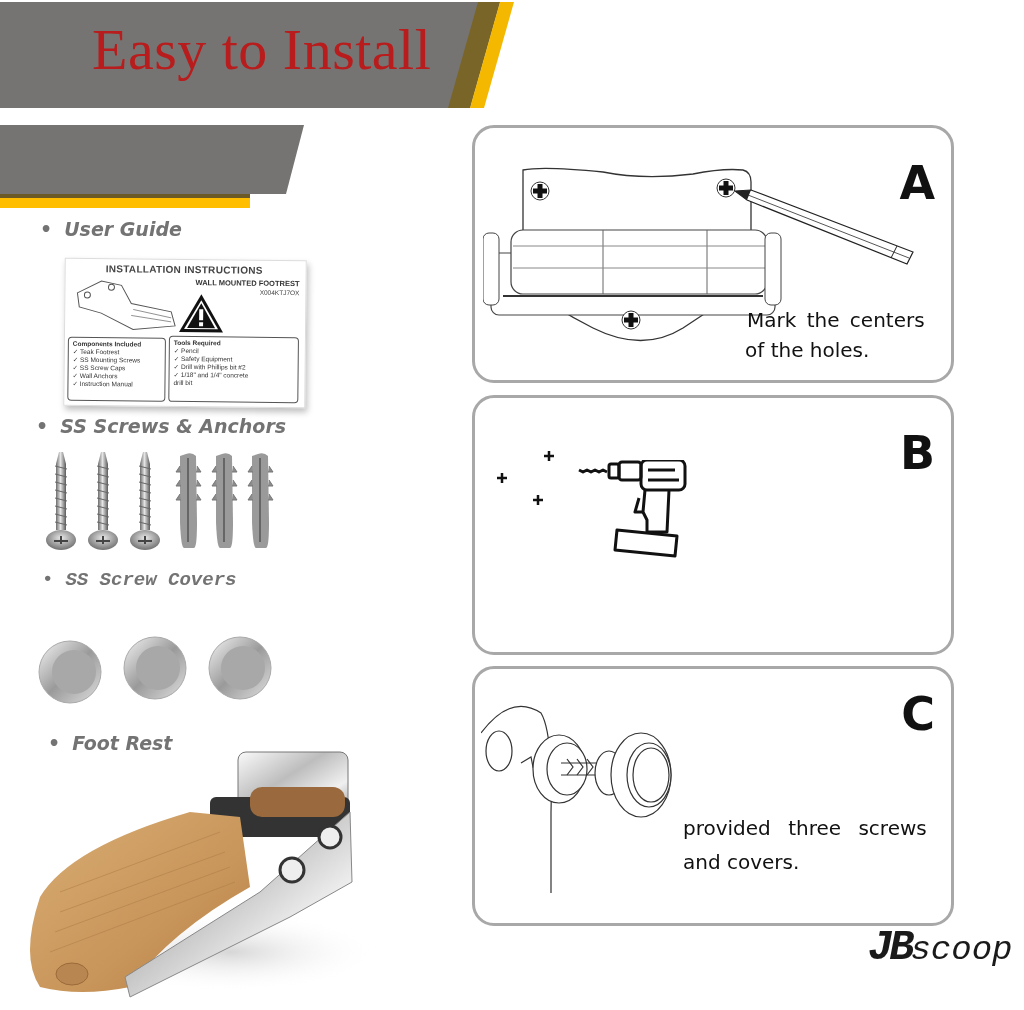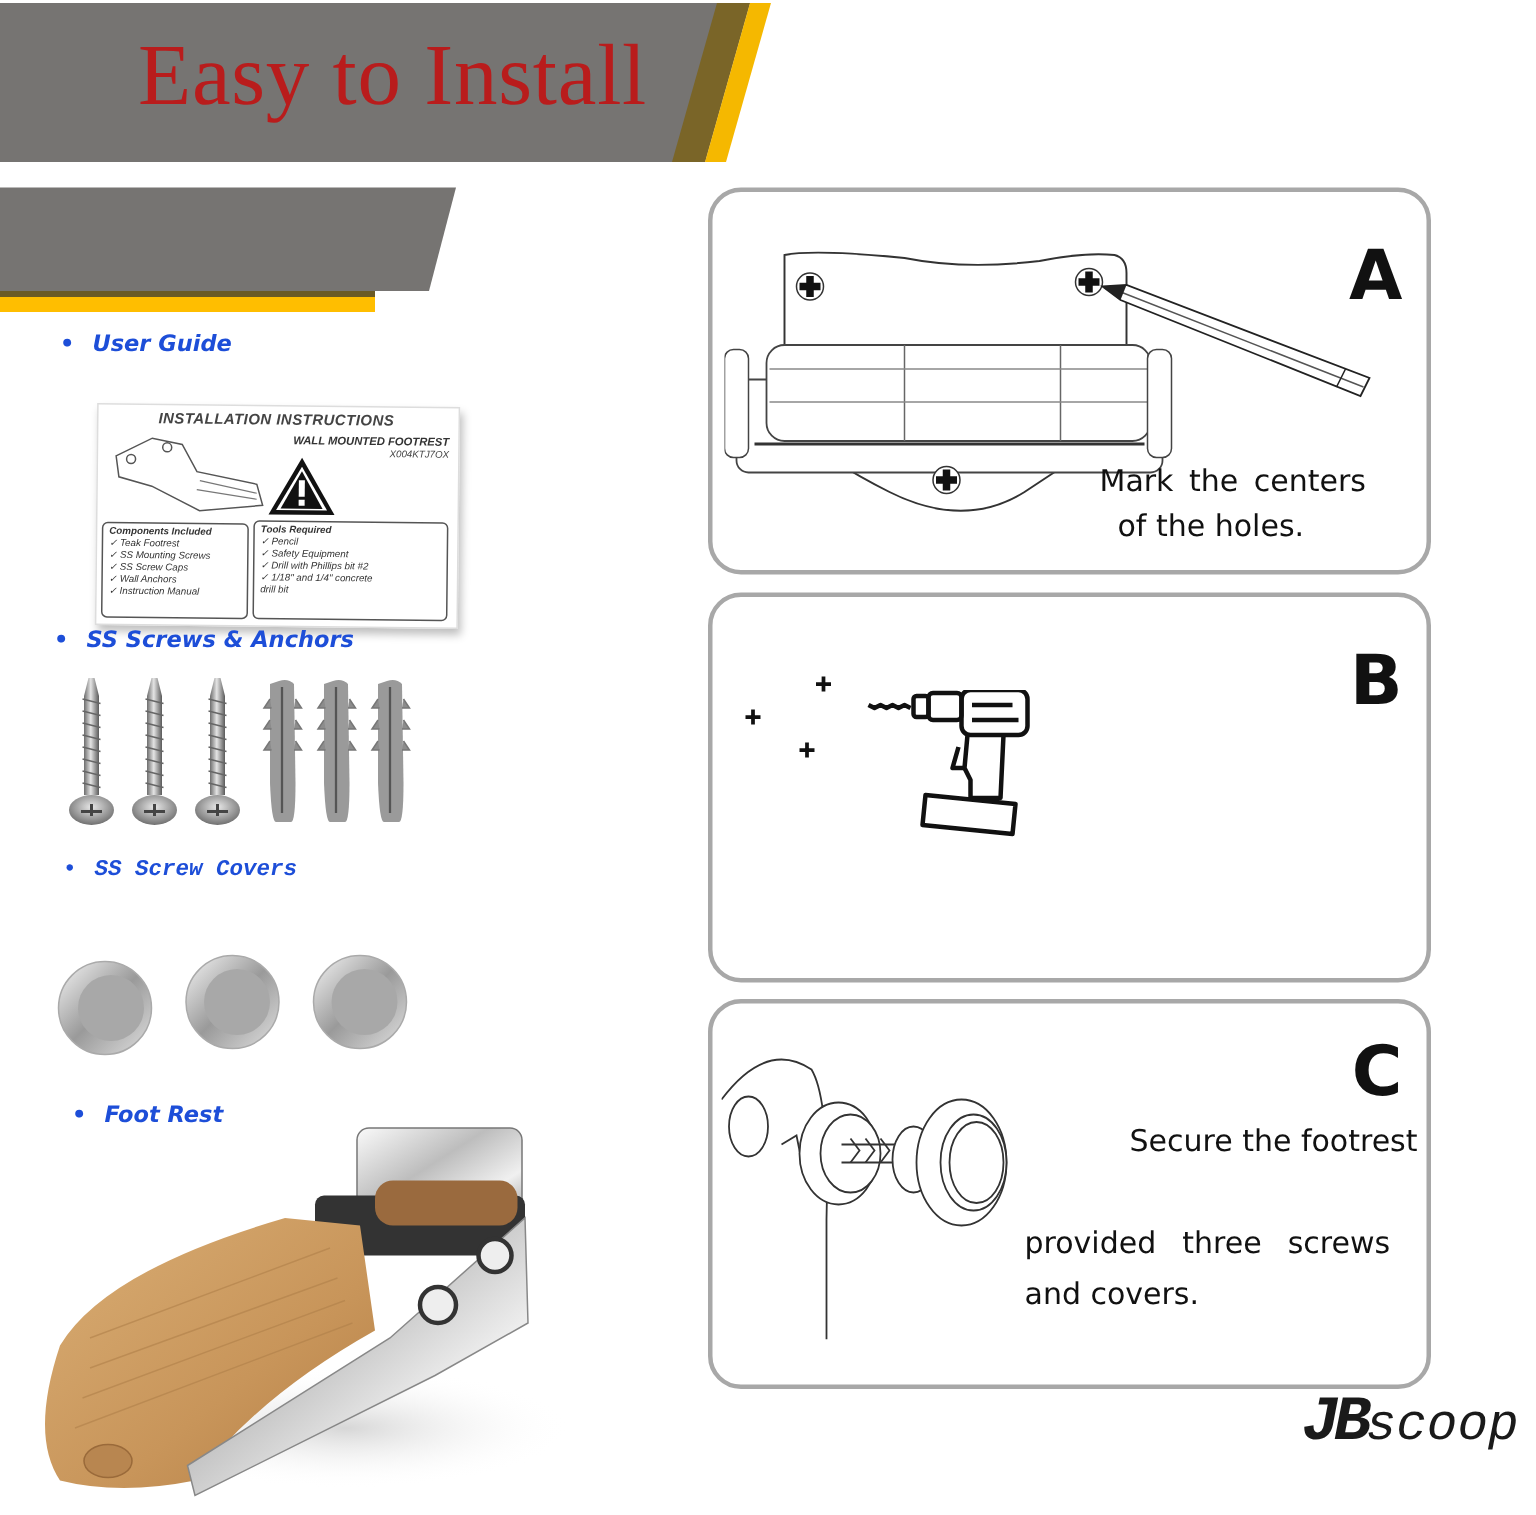--- a/index.html
+++ b/index.html
@@ -6,24 +6,24 @@
   body { width: 1024px; height: 1010px; position: relative; overflow: hidden; font-family: "Liberation Sans", sans-serif; }
 
   .hdr { position: absolute; left: 0; top: 0; width: 520px; height: 110px; }
   .hdr svg { position: absolute; left: 0; top: 0; }
   .hdr-title { position: absolute; left: 92px; top: 14px; font-family: "Liberation Serif", "DejaVu Serif", serif; font-size: 58px; color: #b91c1c; letter-spacing: 0.5px; line-height: 72px; white-space: nowrap; }
 
   .bc { position: absolute; left: 0; top: 124px; width: 310px; height: 86px; }
   .bc svg { position: absolute; left: 0; top: 0; }
   .bc-title { position: absolute; left: 58px; top: 16px; font-family: "Liberation Sans", sans-serif; font-weight: bold; font-style: italic; font-size: 31px; color: #ffffff; line-height: 40px; white-space: nowrap; }
 
-  .bullet { position: absolute; font-family: "DejaVu Sans", sans-serif; font-weight: bold; font-style: italic; font-size: 15px; color: #1d4ed8; white-space: nowrap; line-height: 22px; }
+  .bullet { position: absolute; font-family: "DejaVu Sans", sans-serif; font-weight: bold; font-style: italic; font-size: 19px; color: #737373; white-space: nowrap; line-height: 22px; }
   .bullet .dot { font-style: normal; margin-right: 12px; }
 
-  .guide { position: absolute; left: 58px; top: 267px; width: 250px; height: 156px; font-style: italic; }
+  .guide { position: absolute; left: 58px; top: 256px; width: 250px; height: 156px; }
   .guide-card { position: absolute; left: 6px; top: 3px; width: 240px; height: 146px; background: #fff; border: 1px solid #ddd; box-shadow: 2px 4px 6px rgba(0,0,0,0.25); transform: rotate(0.6deg); }
   .g-h1 { position: absolute; left: 40px; top: 4px; font-weight: bold; font-size: 10px; color: #444; letter-spacing: 0.3px; white-space: nowrap; }
   .g-h2 { position: absolute; right: 6px; top: 18px; font-weight: bold; font-size: 7.5px; color: #333; white-space: nowrap; }
   .g-code { position: absolute; right: 6px; top: 28px; font-size: 6.5px; color: #444; white-space: nowrap; }
   .g-box { position: absolute; border: 1px solid #555; border-radius: 4px; padding: 2px 4px; font-size: 6.5px; color: #333; line-height: 8px; }
   .g-box .t { font-weight: bold; }
   .g-box div { white-space: nowrap; }
 
   .screws { position: absolute; left: 36px; top: 450px; width: 250px; height: 105px; }
   .covers { position: absolute; left: 34px; top: 630px; width: 250px; height: 80px; }
@@ -276,21 +276,21 @@
         <circle cx="148" cy="162" r="9" fill="#fff" stroke="#333"></circle>
         <path d="M141 162 h14 M148 155 v14" stroke="#111" stroke-width="5"></path>
       </g>
     <g>
       <polygon points="252,33 268,32 430,94 424,106 264,42" fill="#fff" stroke="#222" stroke-width="1.2"></polygon>
       <line x1="265" y1="37" x2="426" y2="100" stroke="#555"></line>
       <polygon points="252,33 268,32 264,42" fill="#222"></polygon>
       <line x1="414" y1="88" x2="408" y2="100" stroke="#222"></line>
     </g>
   </svg>
-  <div class="step-text" style="left:258px; top:177px; word-spacing: 4px;">Mark the centers</div>
+  <div class="step-text" style="left:272px; top:177px; word-spacing: 4px;">Mark the centers</div>
   <div class="step-text" style="left:270px; top:207px;">of the holes.</div>
 </div>
 
 <div class="step" style="top:395px; height:260px;">
   <div class="step-letter" style="top:30px;">B</div>
   <svg style="left:14px; top:48px;" width="80" height="70">
     <path d="M8 32 h10 M13 27 v10" stroke="#111" stroke-width="2.5"></path>
     <path d="M55 10 h10 M60 5 v10" stroke="#111" stroke-width="2.5"></path>
     <path d="M44 54 h10 M49 49 v10" stroke="#111" stroke-width="2.5"></path>
   </svg>
@@ -319,20 +319,19 @@
       <ellipse cx="78" cy="76" rx="26" ry="34" fill="#fff"></ellipse>
       <ellipse cx="86" cy="76" rx="20" ry="26" fill="#fff"></ellipse>
       <path d="M80 70 h60 M80 82 h60"></path>
       <path d="M86 66 l6 8 l-6 8 M96 66 l6 8 l-6 8 M106 66 l6 8 l-6 8"></path>
       <ellipse cx="128" cy="80" rx="14" ry="22" fill="#fff"></ellipse>
       <ellipse cx="160" cy="82" rx="30" ry="42" fill="#fff"></ellipse>
       <ellipse cx="168" cy="82" rx="22" ry="32" fill="#fff"></ellipse>
       <ellipse cx="170" cy="82" rx="18" ry="27"></ellipse>
     </g>
   </svg>
-  <div class="step-text" style="right:6px; top:76px; text-align:right;">Secure the footrest</div>
   <div class="step-text" style="left:208px; top:144px; word-spacing: 11px;">provided three screws</div>
   <div class="step-text" style="left:208px; top:178px;">and covers.</div>
 </div>
 
 <div class="logo">
   <span class="jb">JB</span><span class="sc">scoop</span>
 </div>
 
 </body></html>

